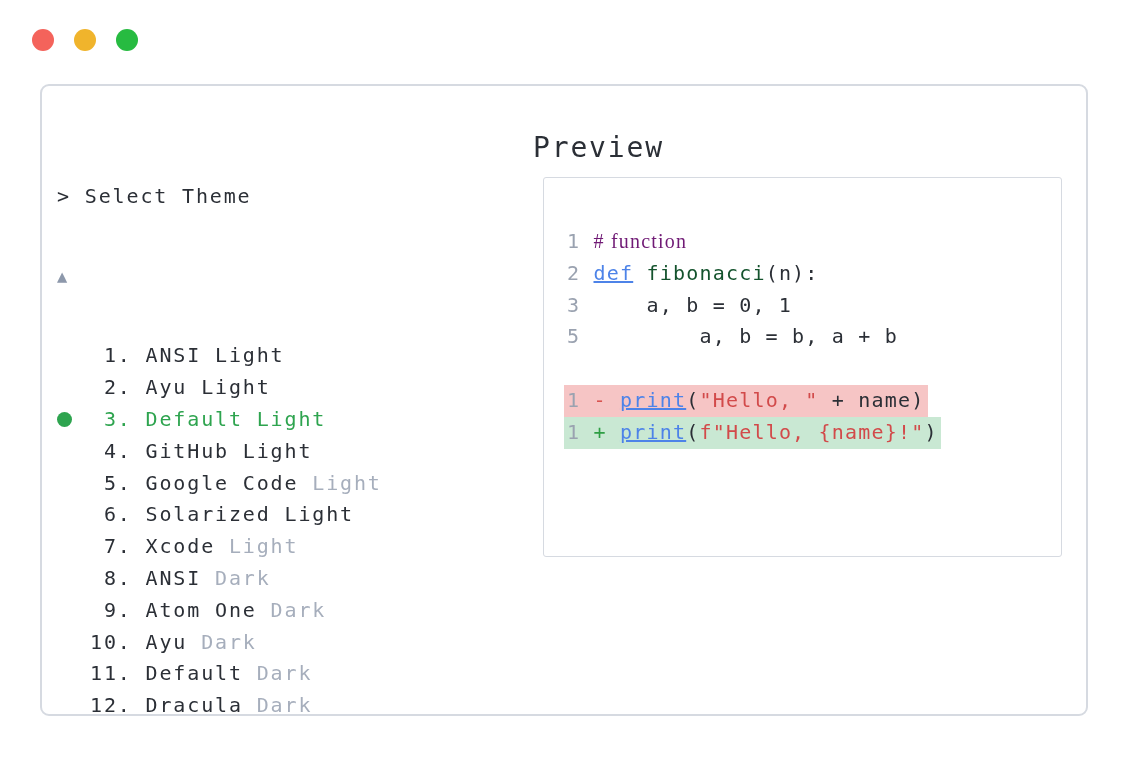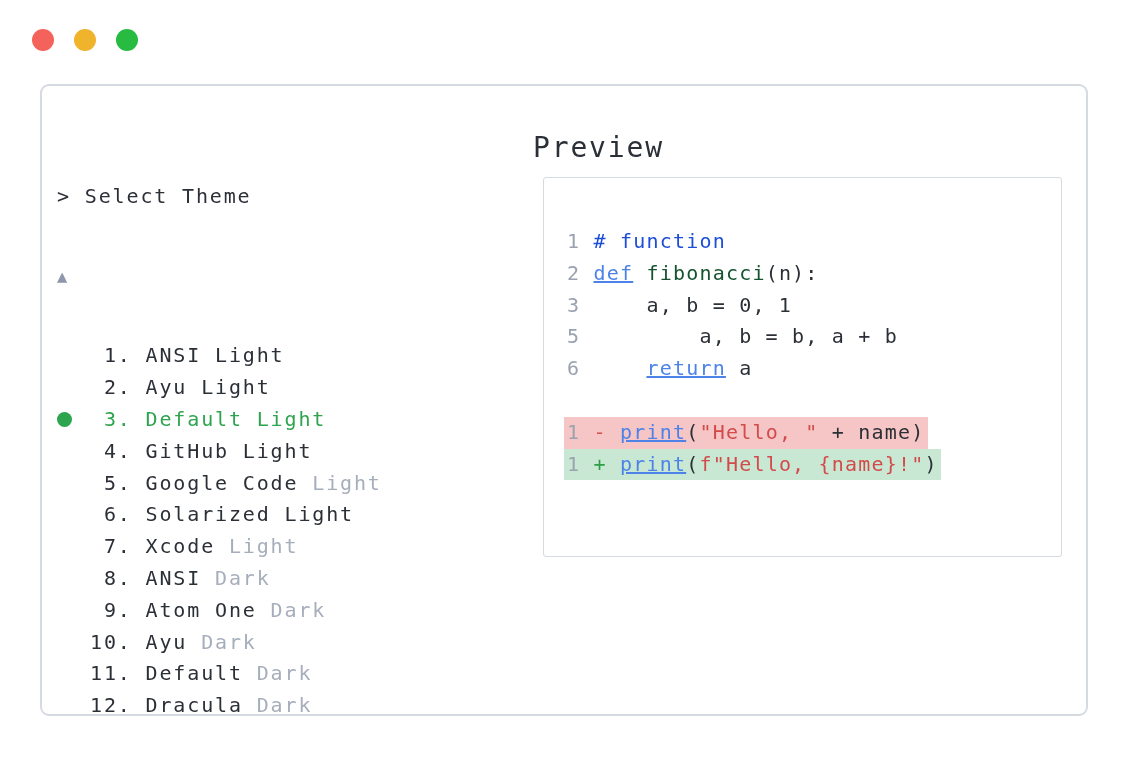--- a/index.html
+++ b/index.html
@@ -60,21 +60,21 @@
   .code-line {
     height: 31.8px; line-height: 31.8px;
     font-size: 20px; letter-spacing: 1.2px;
     white-space: pre;
   }
   .hl { display: inline-block; padding: 0 3px; }
   .hl.del { background: #f6c5c5; }
   .hl.add { background: #c9e8d3; }
   .tok-ln { color: #9aa2b0; }
   .tok-p  { color: #2b2f36; }
-  .tok-c  { color: #1d4ed8; }
+  .tok-c  { color: #701a75; font-family: Liberation Serif, serif; }
   .tok-k  { color: #4d83e8; text-decoration: underline; }
   .tok-fn { color: #14532d; }
   .tok-s  { color: #d24a4a; }
   .tok-del { color: #d9534f; }
   .tok-add { color: #2e9e44; }
 </style>
 </head>
 <body>
 
 <div class="traffic-lights">
@@ -93,20 +93,19 @@
     
   </div>
 
   <div class="preview-title">Preview</div>
   <div class="preview-box">
     <div id="code-lines">
         <div class="code-line"><span class="hl"><span class="tok-ln">1 </span><span class="tok-c"># function</span></span></div>
         <div class="code-line"><span class="hl"><span class="tok-ln">2 </span><span class="tok-k">def</span><span class="tok-p"> </span><span class="tok-fn">fibonacci</span><span class="tok-p">(n):</span></span></div>
         <div class="code-line"><span class="hl"><span class="tok-ln">3 </span><span class="tok-p">    a, b = 0, 1</span></span></div>
         <div class="code-line"><span class="hl"><span class="tok-ln">5 </span><span class="tok-p">        a, b = b, a + b</span></span></div>
-        <div class="code-line"><span class="hl"><span class="tok-ln">6 </span><span class="tok-p">    </span><span class="tok-k">return</span><span class="tok-p"> a</span></span></div>
         <div class="code-line"></div>
         <div class="code-line"><span class="hl del"><span class="tok-ln">1 </span><span class="tok-del">- </span><span class="tok-k">print</span><span class="tok-p">(</span><span class="tok-s">"Hello, "</span><span class="tok-p"> + name)</span></span></div>
         <div class="code-line"><span class="hl add"><span class="tok-ln">1 </span><span class="tok-add">+ </span><span class="tok-k">print</span><span class="tok-p">(</span><span class="tok-s">f"Hello, {name}!"</span><span class="tok-p">)</span></span></div>
       </div>
   </div>
 
 </div>
 
 </body></html>

